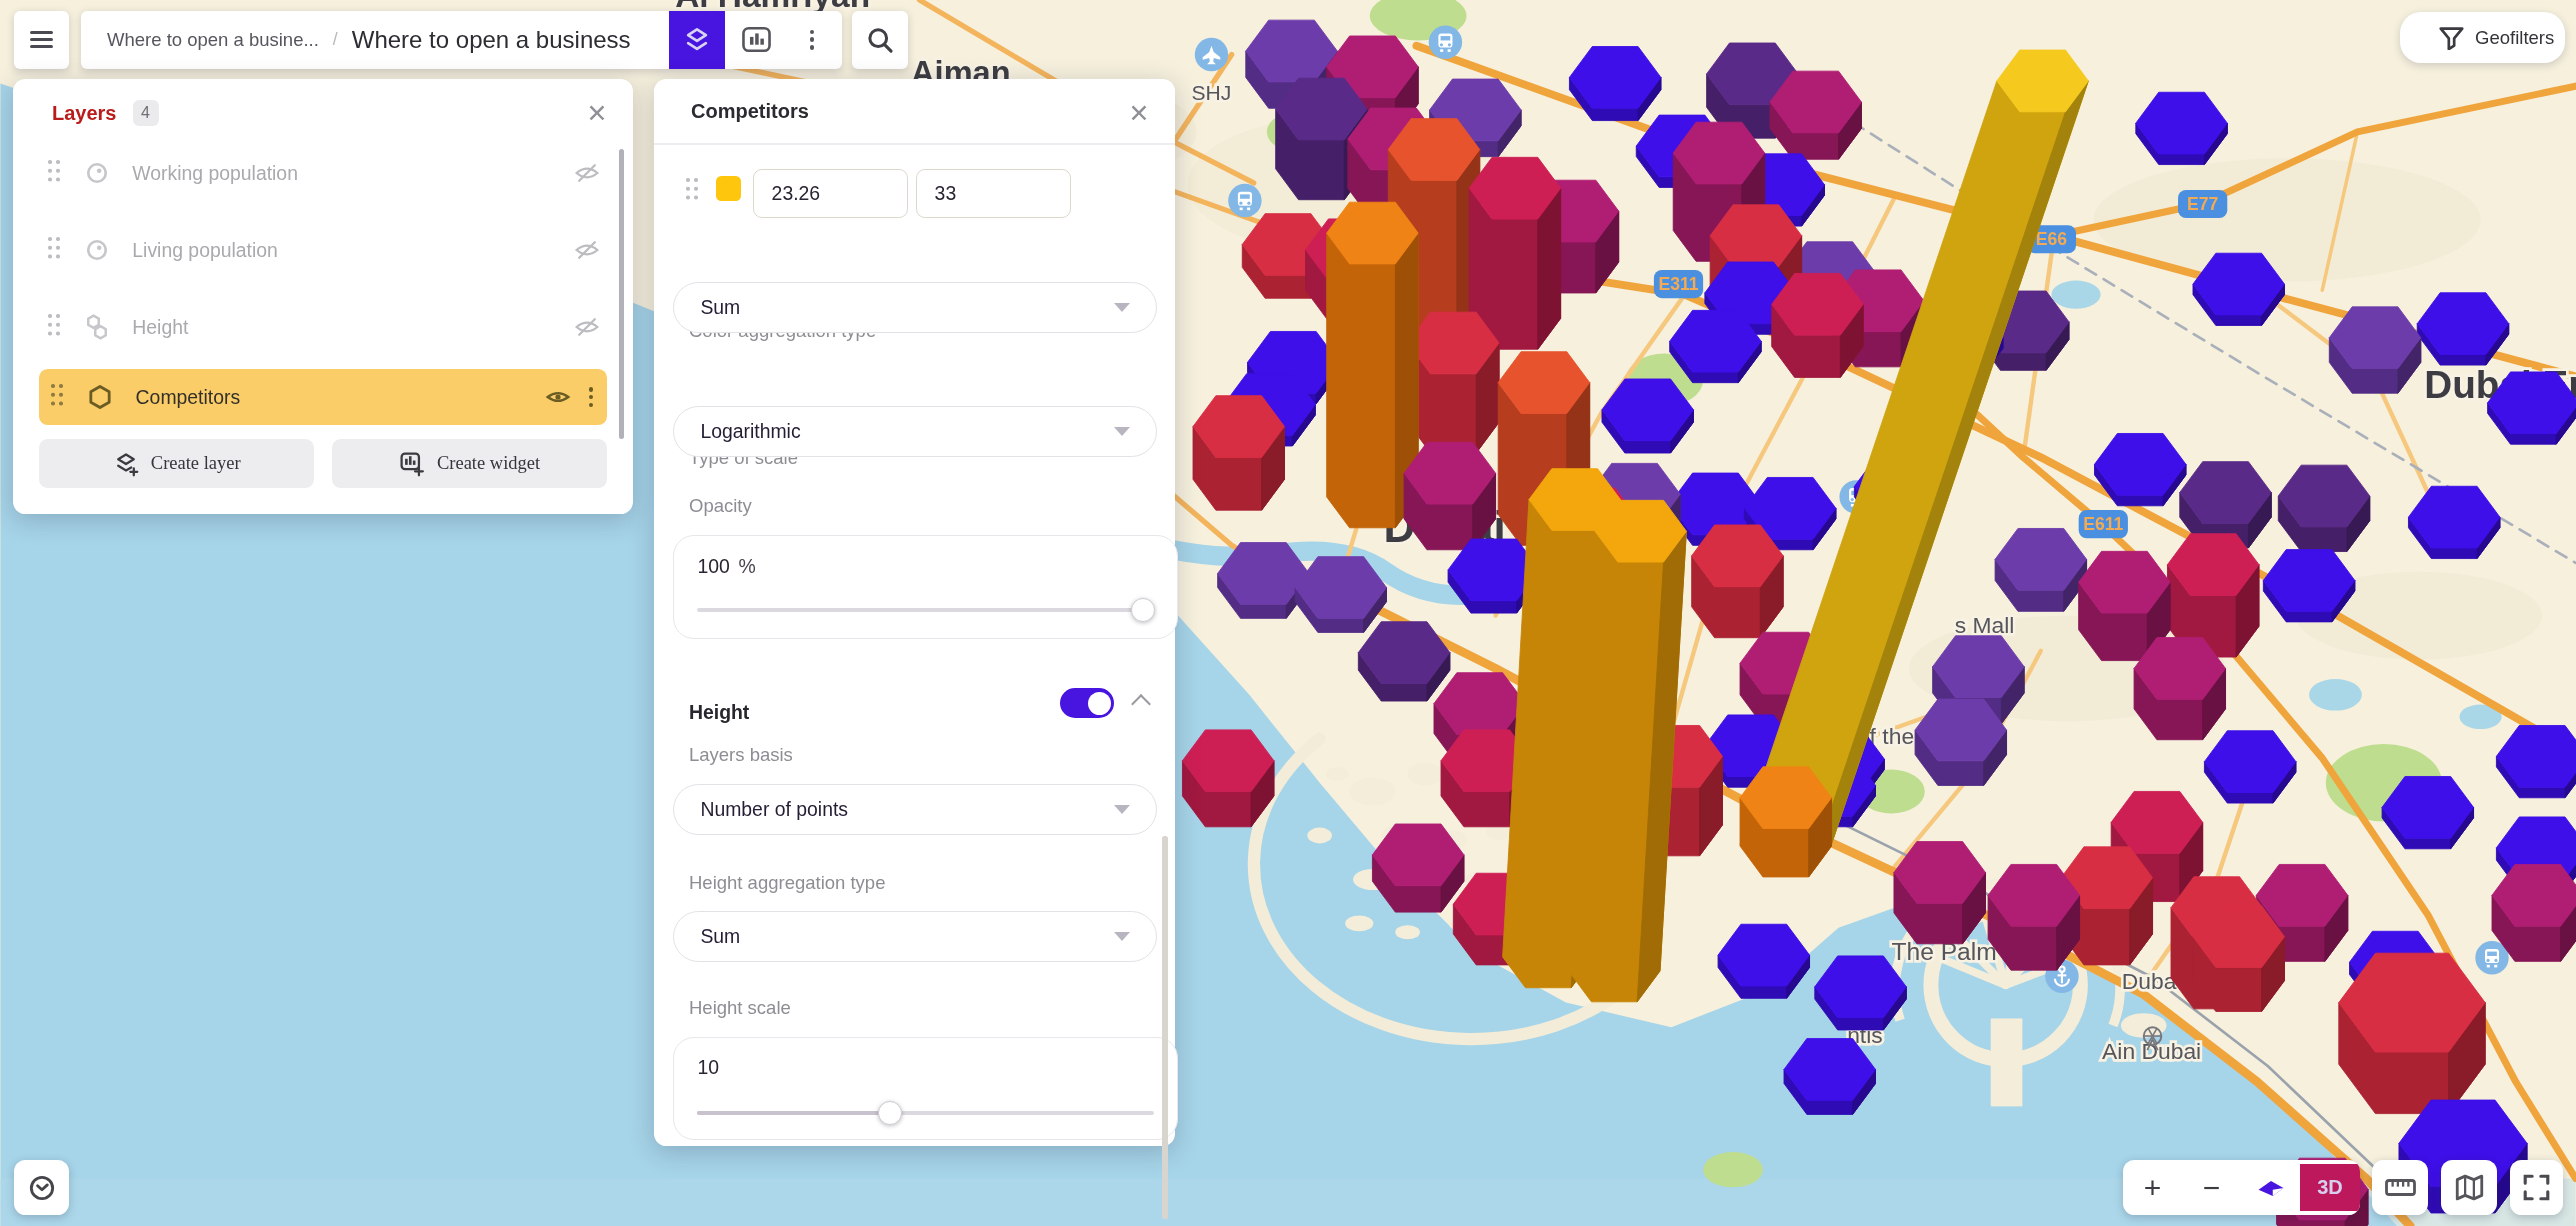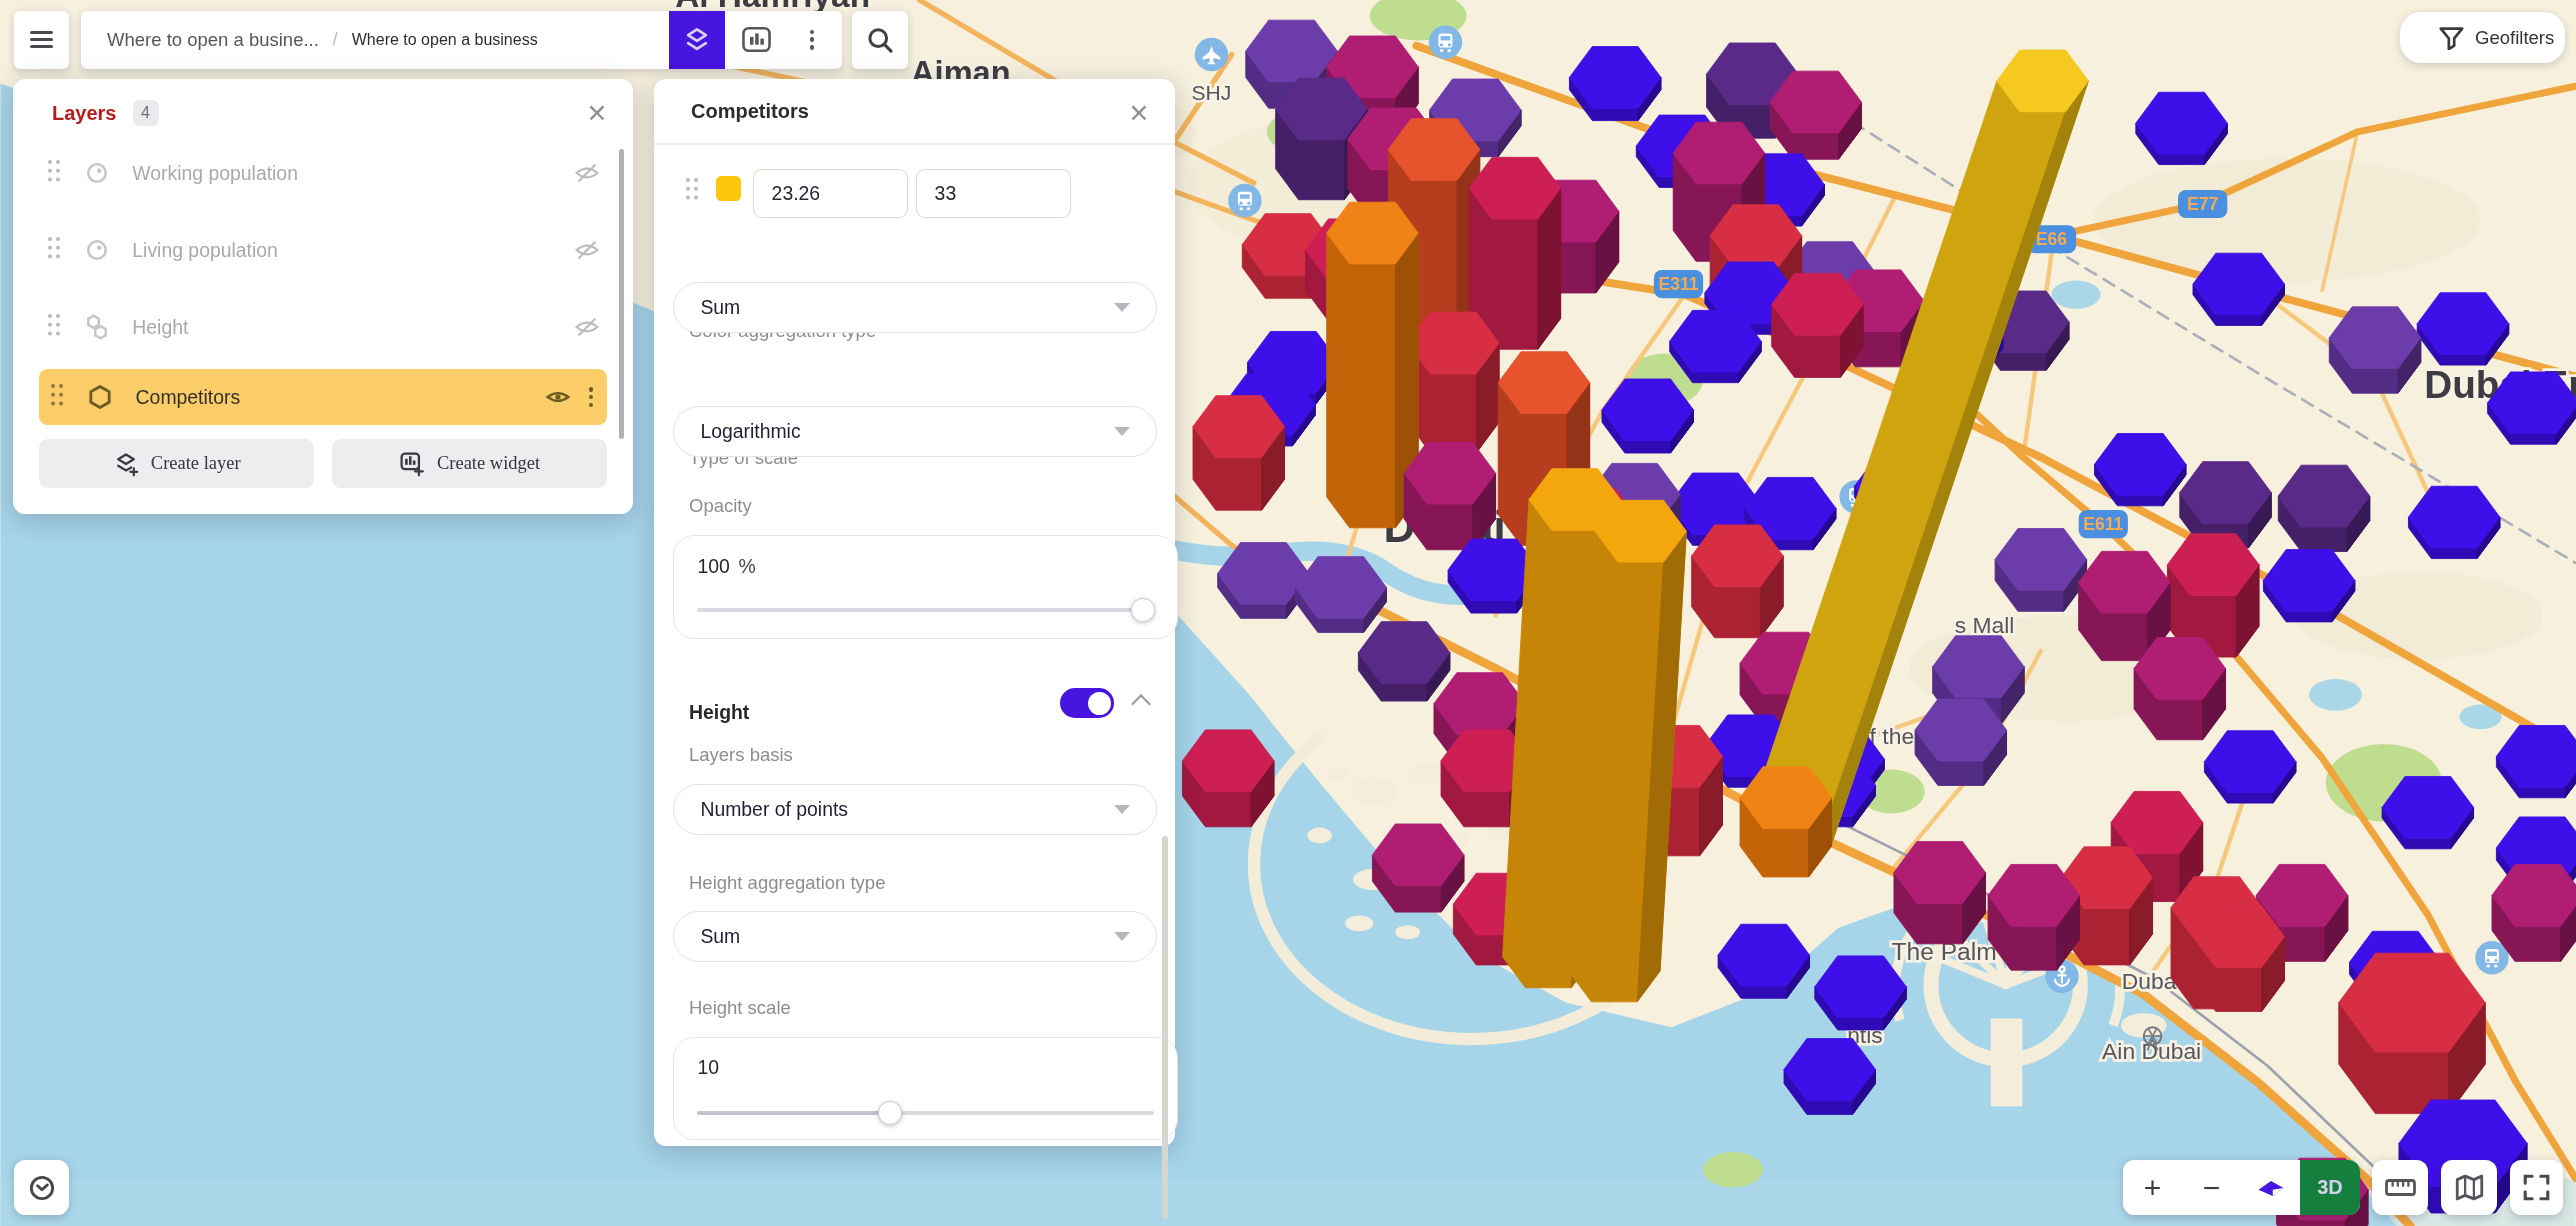--- a/index.html
+++ b/index.html
@@ -10,21 +10,21 @@
   .card { position:absolute; background:#fff; border-radius:12.3px; box-shadow:0 5.3px 26px rgba(30,30,60,.22); }
   .sq-btn { position:absolute; top:10.6px; height:58px; background:#fff; border-radius:6px; box-shadow:0 2.6px 8.8px rgba(30,30,60,.18); display:flex; align-items:center; justify-content:center; }
 
   
   #hamburger { left:14px; width:55px; }
   .ham-bars { width:23px; height:17.6px; display:flex; flex-direction:column; justify-content:space-between; }
   .ham-bars i { display:block; height:3.5px; border-radius:1.8px; background:#4a4a52; }
   #breadcrumb-bar { left:81px; width:761px; padding-left:26px; justify-content:flex-start; }
   .crumb1 { font-size:18.5px; color:#56565e; white-space:nowrap; }
   .crumb-sep { margin:0 14px; font-size:17.6px; color:#b8b8be; }
-  .crumb2 { font-size:16px; color:#2c2c33; white-space:nowrap; }
+  .crumb2 { font-size:24px; color:#2c2c33; white-space:nowrap; }
   #layers-toggle-btn { position:absolute; left:588px; top:0; width:56px; height:58px; background:#4714e0; display:flex; align-items:center; justify-content:center; }
   #widgets-btn { position:absolute; left:644px; top:0; width:62px; height:58px; display:flex; align-items:center; justify-content:center; }
   #more-menu-btn { position:absolute; left:709px; top:0; width:44px; height:58px; display:flex; align-items:center; justify-content:center; }
   .kebab i { display:block; width:4.4px; height:4.4px; border-radius:50%; background:#55555c; margin:3.5px auto; }
   #search-btn { left:852px; width:56px; }
   #geofilters-btn { position:absolute; left:2400px; top:12.3px; width:165px; height:51px; background:#fff; border-radius:21px; box-shadow:0 2.6px 8.8px rgba(30,30,60,.18); display:flex; align-items:center; justify-content:center; gap:11.4px;padding-left:28px; }
   #geofilters-btn span { font-size:18.5px; color:#33333a; }
 
   
   #layers-panel { left:13px; top:79px; width:620px; height:435px; }
@@ -62,21 +62,21 @@
   .section-title { font-size:19.4px; font-weight:bold; color:#27272d; }
   .toggle { left:406px; width:54px; height:30px; border-radius:15px; background:#4714e0; }
   .toggle .knob { position:absolute; right:3.5px; top:3.5px; width:23px; height:23px; border-radius:50%; background:#fff; }
   .chev-up { left:480px; width:14px; height:14px; border-left:2.6px solid #9a9aa0; border-top:2.6px solid #9a9aa0; transform:rotate(45deg); }
   .cp-scroll { position:absolute; right:7px; top:757px; width:6.2px; height:383px; border-radius:2.6px; background:#d8d5cf; }
 
   
   .ctl-btn { position:absolute; top:1160px; height:55px; background:#fff; border-radius:11.4px; box-shadow:0 2.6px 8.8px rgba(30,30,60,.22); display:flex; align-items:center; justify-content:center; }
   #zoom-group { left:2123px; width:237px; padding:0; overflow:hidden; justify-content:flex-start; }
   .zg-item { width:59px; height:55px; display:flex; align-items:center; justify-content:center; font-size:30px; font-weight:300; color:#3c3c42; }
-  #btn-3d { width:60px; height:55px; background:#15803d; display:flex; align-items:center; justify-content:center; font-size:20px; font-weight:bold; color:#d6d0ef; }
+  #btn-3d { width:60px; height:47px; background:#be185d; display:flex; align-items:center; justify-content:center; font-size:20px; font-weight:bold; color:#d6d0ef; }
   #ruler-btn { left:2372px; width:56px; }
   #basemap-btn { left:2441px; width:56px; }
   #fullscreen-btn { left:2510px; width:53px; }
   #timeline-btn { left:14px; width:55px; }
 </style>
 </head>
 <body>
 
 <div id="stage">
 

